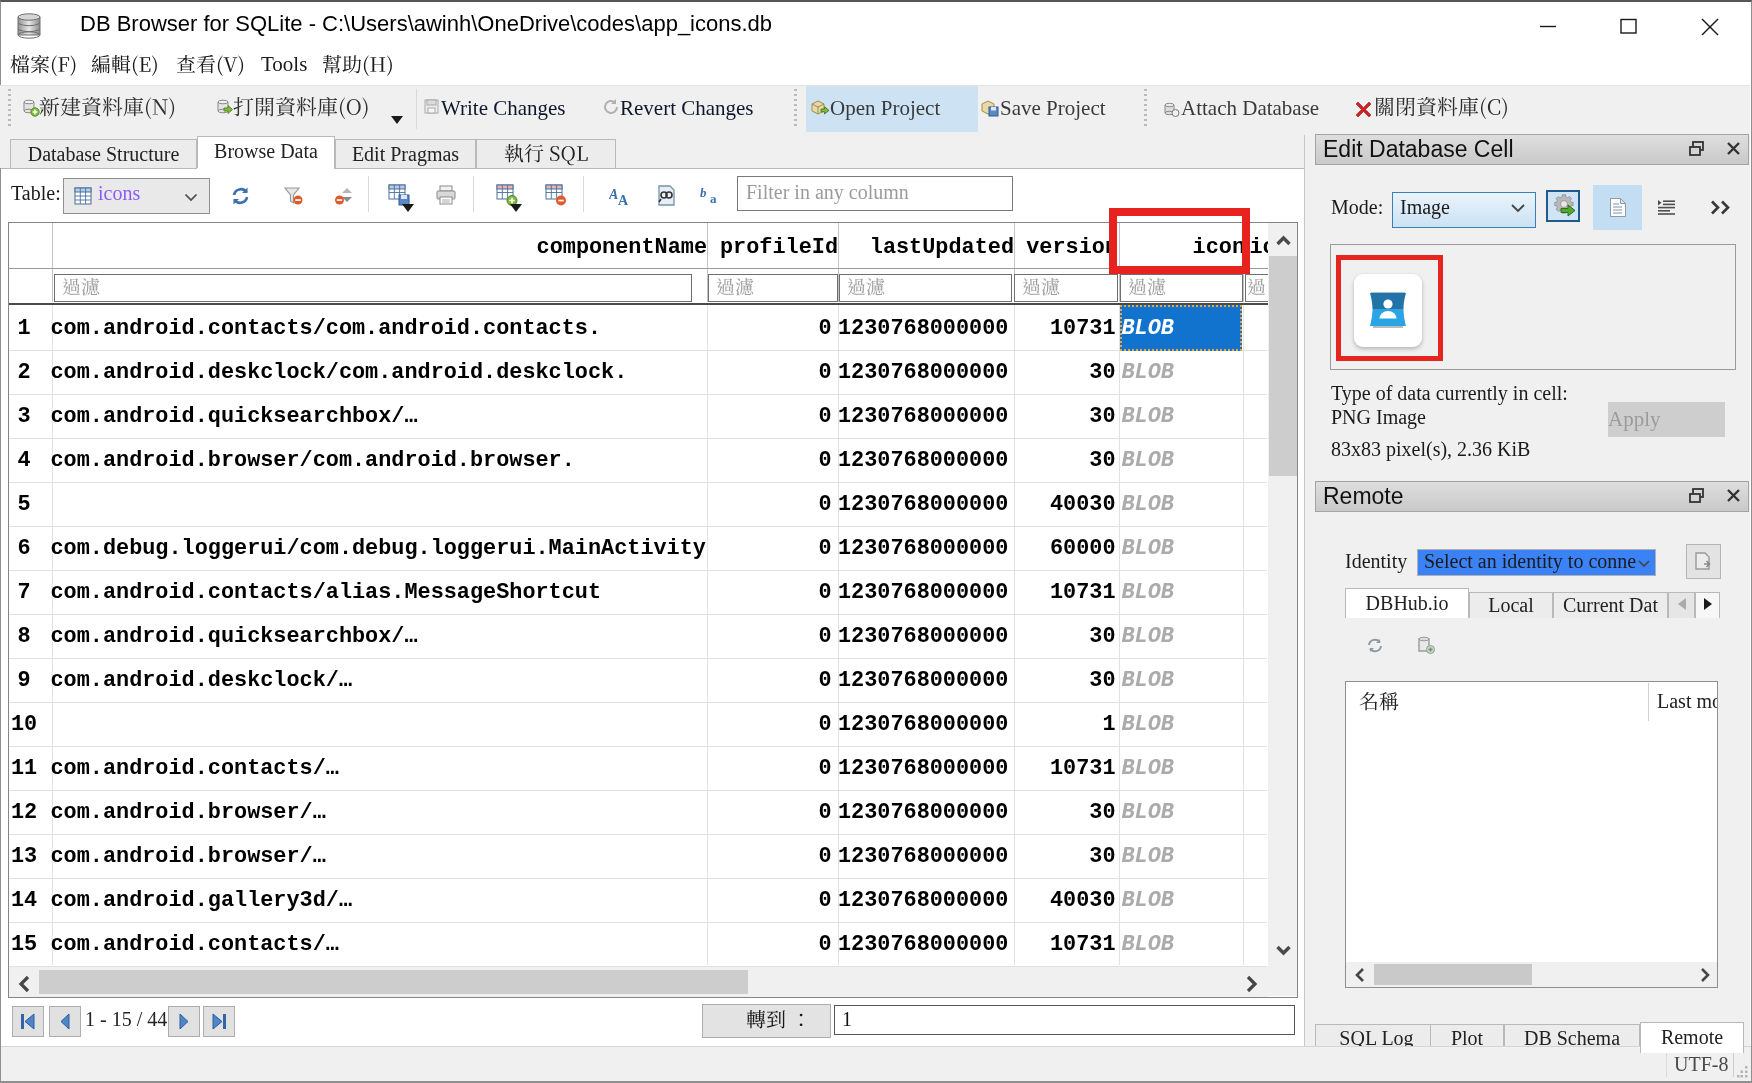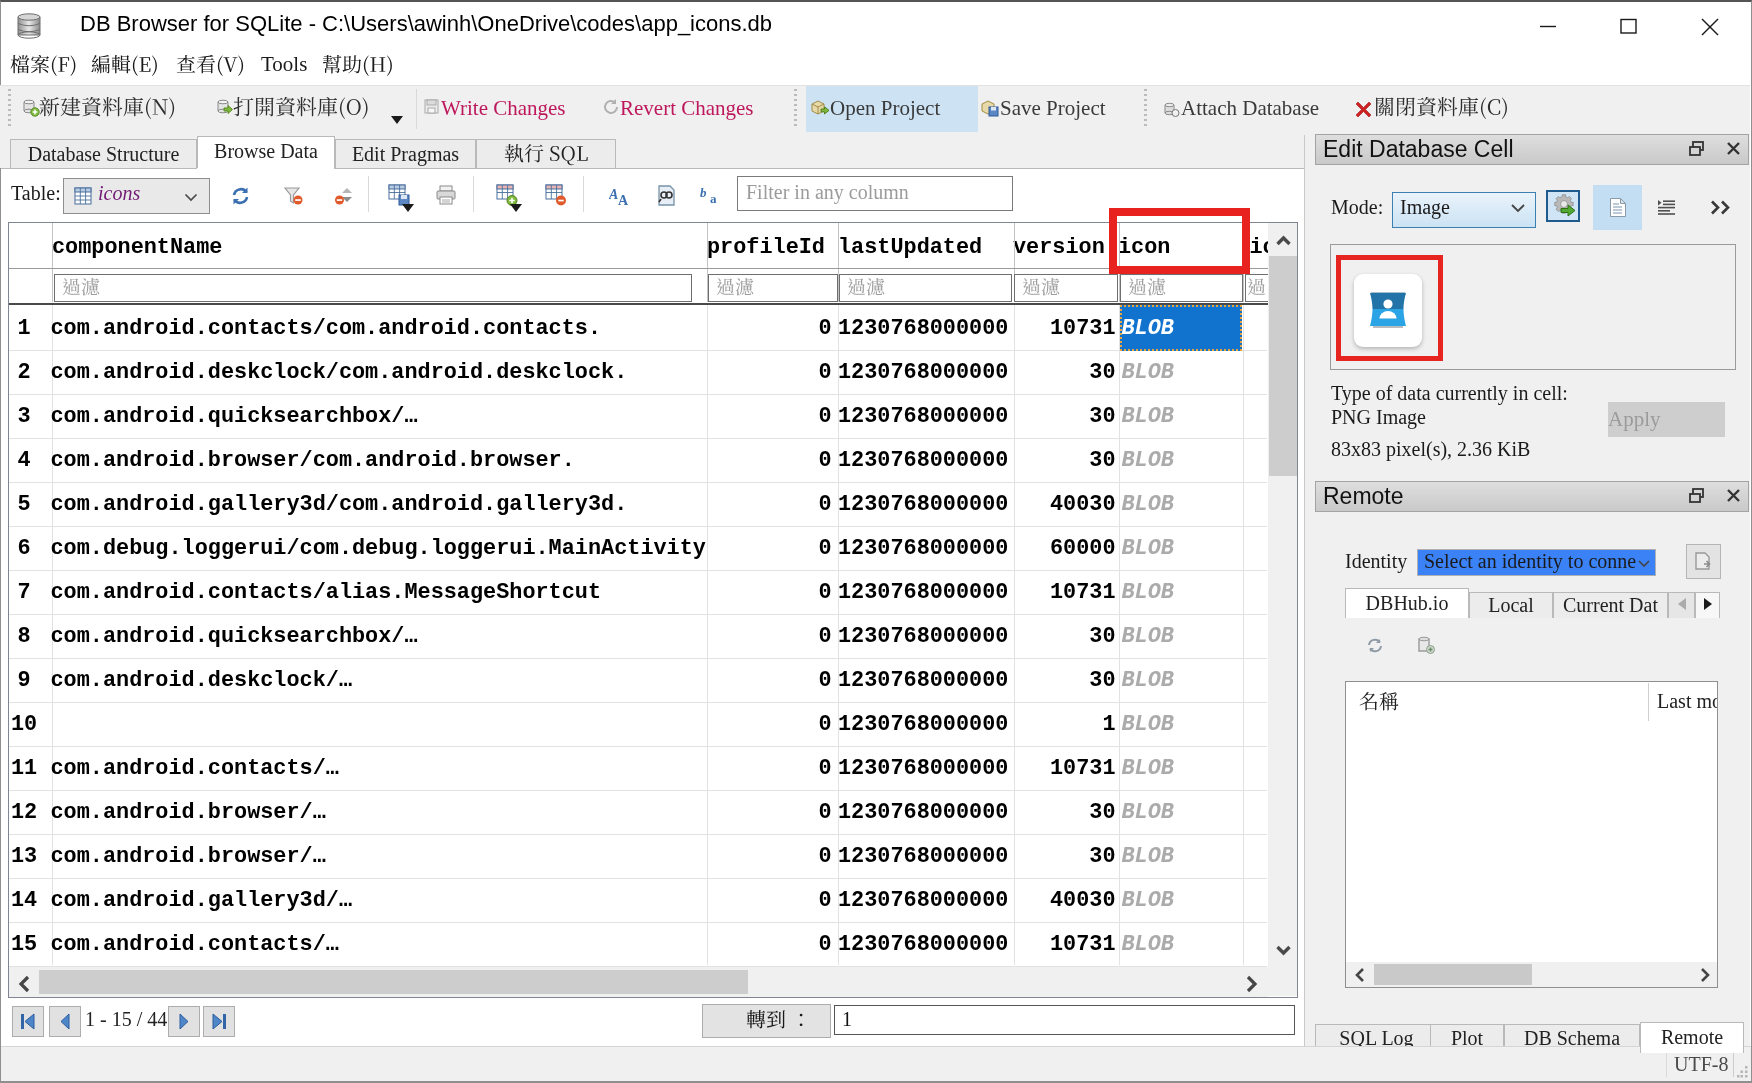--- a/index.html
+++ b/index.html
@@ -9,34 +9,34 @@
   .serif { font-family:"Liberation Serif", serif; }
   .sans { font-family:"Liberation Sans", sans-serif;margin-left:33px; }
   
   #win { position:absolute; left:0; top:0; width:1752px; height:1083px;
          border-left:1px solid #8f8f8f; border-right:1px solid #8f8f8f;
          border-bottom:2px solid #8f8f8f; border-top:2px solid #555; background:#fff; }
   
   #toolbar { position:absolute; left:0; top:85px; width:1750px; height:50px; background:#f0f0f0;
              border-top:1px solid #e2e2e2; }
   .tbtext { position:absolute; top:0; height:52px; line-height:50px; font-size:21px; color:#3a3a3a; }
-  .tbdis  { color:#be185d; }
+  .tbdis  { color:#0f172a; }
   .vsep-dot { position:absolute; top:6px; height:40px; width:3px;
               background-image:repeating-linear-gradient(to bottom,#bbb 0 2px,transparent 2px 5px); }
   .vsep-line { position:absolute; top:6px; height:40px; width:1px; background:#d9d9d9; }
   
   .tab { position:absolute; top:139px; height:30px; background:#ececec; border:1px solid #b9b9b9;
          border-bottom:none; font-size:20px; color:#222; text-align:center; line-height:28px; }
   .tab.active { top:136px; height:33px; background:#fff; z-index:3; }
   
   #grid { position:absolute; left:8px; top:222px; width:1290px; height:776px;
           border:1px solid #808591; background:#fff; z-index:4; }
   .colline-h { position:absolute; top:0px; height:79px; width:1px; background:#c3c3c3; }
   .colline-d { position:absolute; top:82px; height:660px; width:1px; background:#e2e2e2; }
-  .hdr { position:absolute; top:0; height:44px; line-height:49px; text-align:left;
+  .hdr { position:absolute; top:0; height:44px; line-height:49px; text-align:right;
          font-family:"Liberation Mono",monospace; font-weight:700; font-size:21.85px; color:#000; }
   .fbox { position:absolute; top:51px; height:28px; border:1px solid #6f6f6f; background:#fff;
           padding-left:7px; overflow:hidden; }
   .row { position:absolute; left:0; width:1258px; height:44px; border-bottom:1px solid #e2e2e2; }
   .rn { position:absolute; left:0; top:0; width:30px; height:44px; text-align:center; line-height:44px;
         font-family:"Liberation Mono",monospace; font-weight:700; font-size:21.85px; color:#000; }
   .c1 { position:absolute; left:41.5px; top:0; height:44px; line-height:44px;
         font-family:"Liberation Mono",monospace; font-weight:700; font-size:21.85px; color:#000; }
   .c2 { position:absolute; left:650px; width:172.5px; top:0; height:44px; line-height:44px; text-align:right;
         font-family:"Liberation Mono",monospace; font-weight:700; font-size:21.85px; color:#000; }
@@ -270,21 +270,21 @@
         <use href="#GL" transform="translate(71.9 16.8) scale(0.0200 -0.0200)"></use>
       </svg></span></div>
 
 <div class="abs" style="left:1px;top:168px;width:1303px;height:878px;background:#fff;border-top:1px solid #b9b9b9;z-index:1;"></div>
 <div class="abs" style="left:197px;top:168px;width:136px;height:2px;background:#fff;z-index:3;"></div>
 
 <div id="mainpanel" class="abs" style="left:0;top:168px;width:1304px;height:878px;z-index:2;">
 
   <div class="abs serif" style="left:11px;top:14px;font-size:20px;color:#1a1a1a;">Table:</div>
   <div class="abs" style="left:63px;top:10px;width:147px;height:36px;background:#e9e9e9;border:1px solid #8f8f8f;"></div>
-  <div class="abs serif" style="left:98px;top:14px;font-size:20px;color:#701a75;font-style:italic;">icons</div>
+  <div class="abs serif" style="left:98px;top:14px;font-size:20px;color:#8b5cf6;">icons</div>
   <svg class="abs" style="left:184px;top:25px;" width="14" height="9" viewBox="0 0 14 9">
       <path d="M1.5 1.5 l5.5 5.5 l5.5 -5.5" fill="none" stroke="#4a4a4a" stroke-width="1.7"></path>
     </svg>
   <div id="ttbicons">
 
     <svg class="abs" style="left:74px;top:19px;" width="18" height="18" viewBox="0 0 18 18">
       <rect x="1" y="1" width="16" height="16" fill="#fff" stroke="#4a6f9b"></rect>
       <rect x="1" y="1" width="16" height="4" fill="#b8cce4" stroke="#4a6f9b"></rect>
       <path d="M6.3 1 v16 M11.6 1 v16 M1 9 h16 M1 13 h16" stroke="#4a6f9b" stroke-width="0.9" fill="none"></path>
     </svg>
@@ -444,21 +444,20 @@
     <div class="row" style="top:216px;">
         <div class="rn">4</div>
         <div class="c1">com.android.browser/com.android.browser.</div>
         <div class="c2">0</div>
         <div class="c3">1230768000000</div>
         <div class="c4">30</div>
         <div class="c5">BLOB</div>
       </div>
     <div class="row" style="top:260px;">
         <div class="rn">5</div>
-        <div class="c1">com.android.gallery3d/com.android.gallery3d.</div>
         <div class="c2">0</div>
         <div class="c3">1230768000000</div>
         <div class="c4">40030</div>
         <div class="c5">BLOB</div>
       </div>
     <div class="row" style="top:304px;">
         <div class="rn">6</div>
         <div class="c1">com.debug.loggerui/com.debug.loggerui.MainActivity</div>
         <div class="c2">0</div>
         <div class="c3">1230768000000</div>

